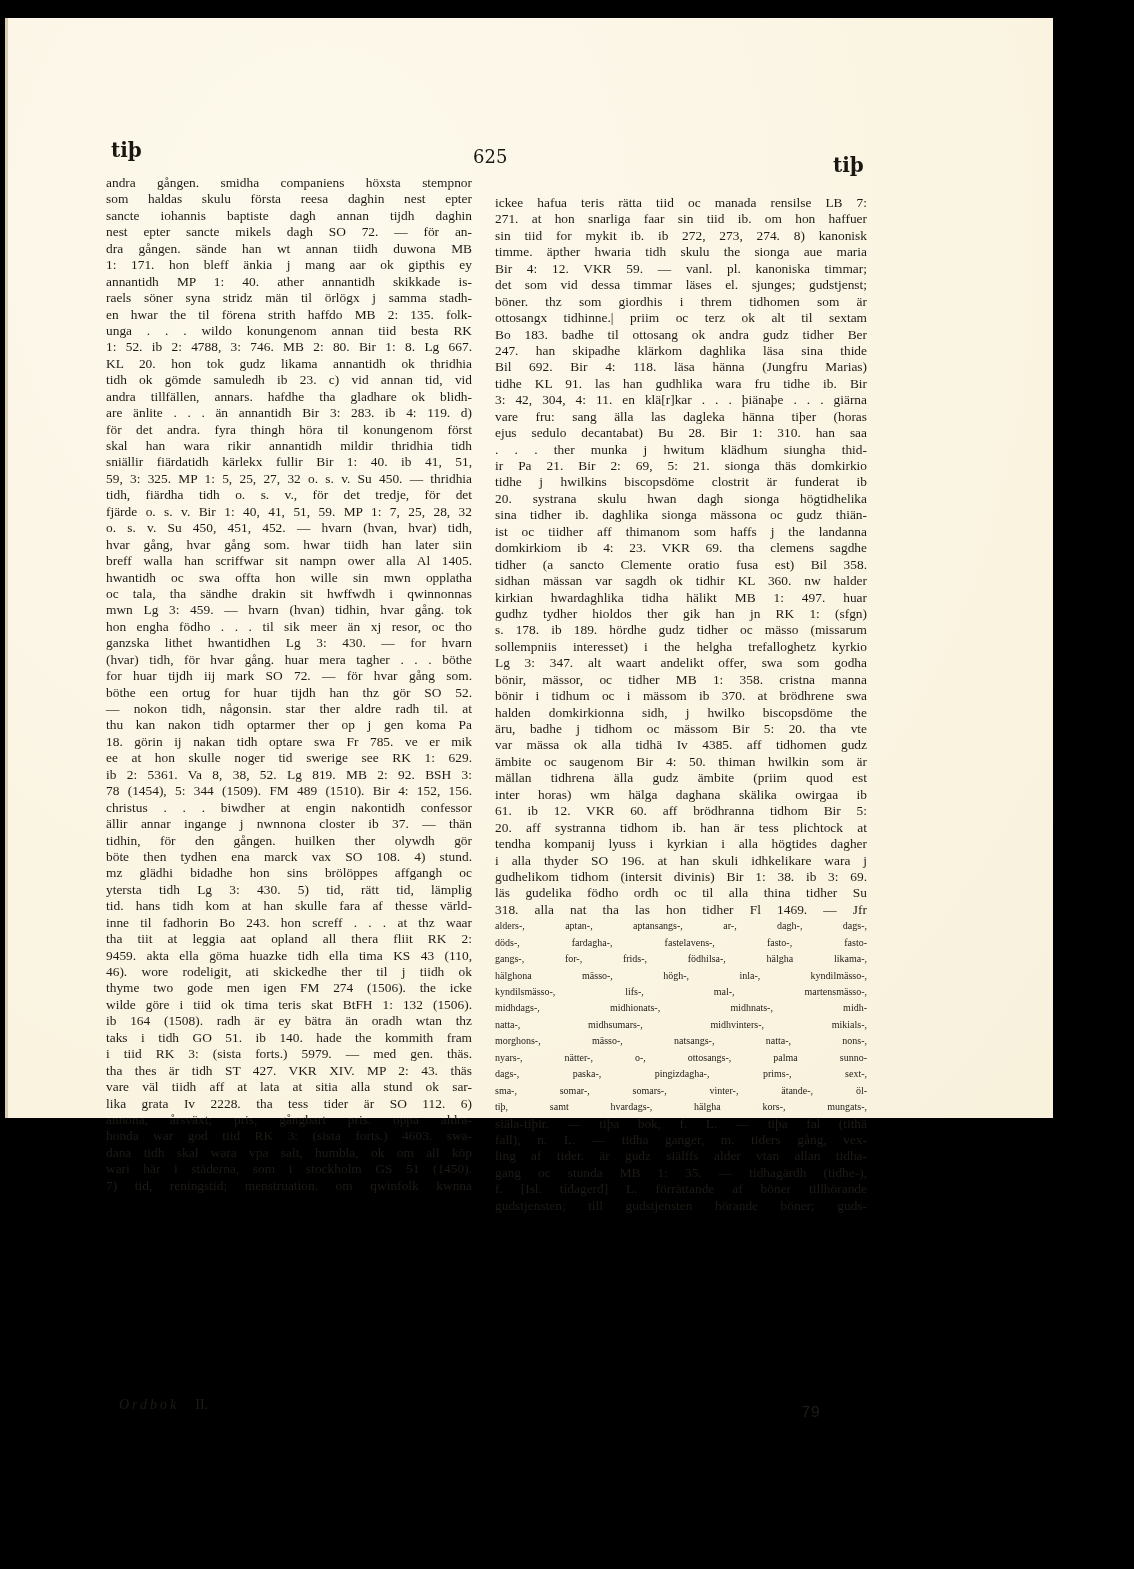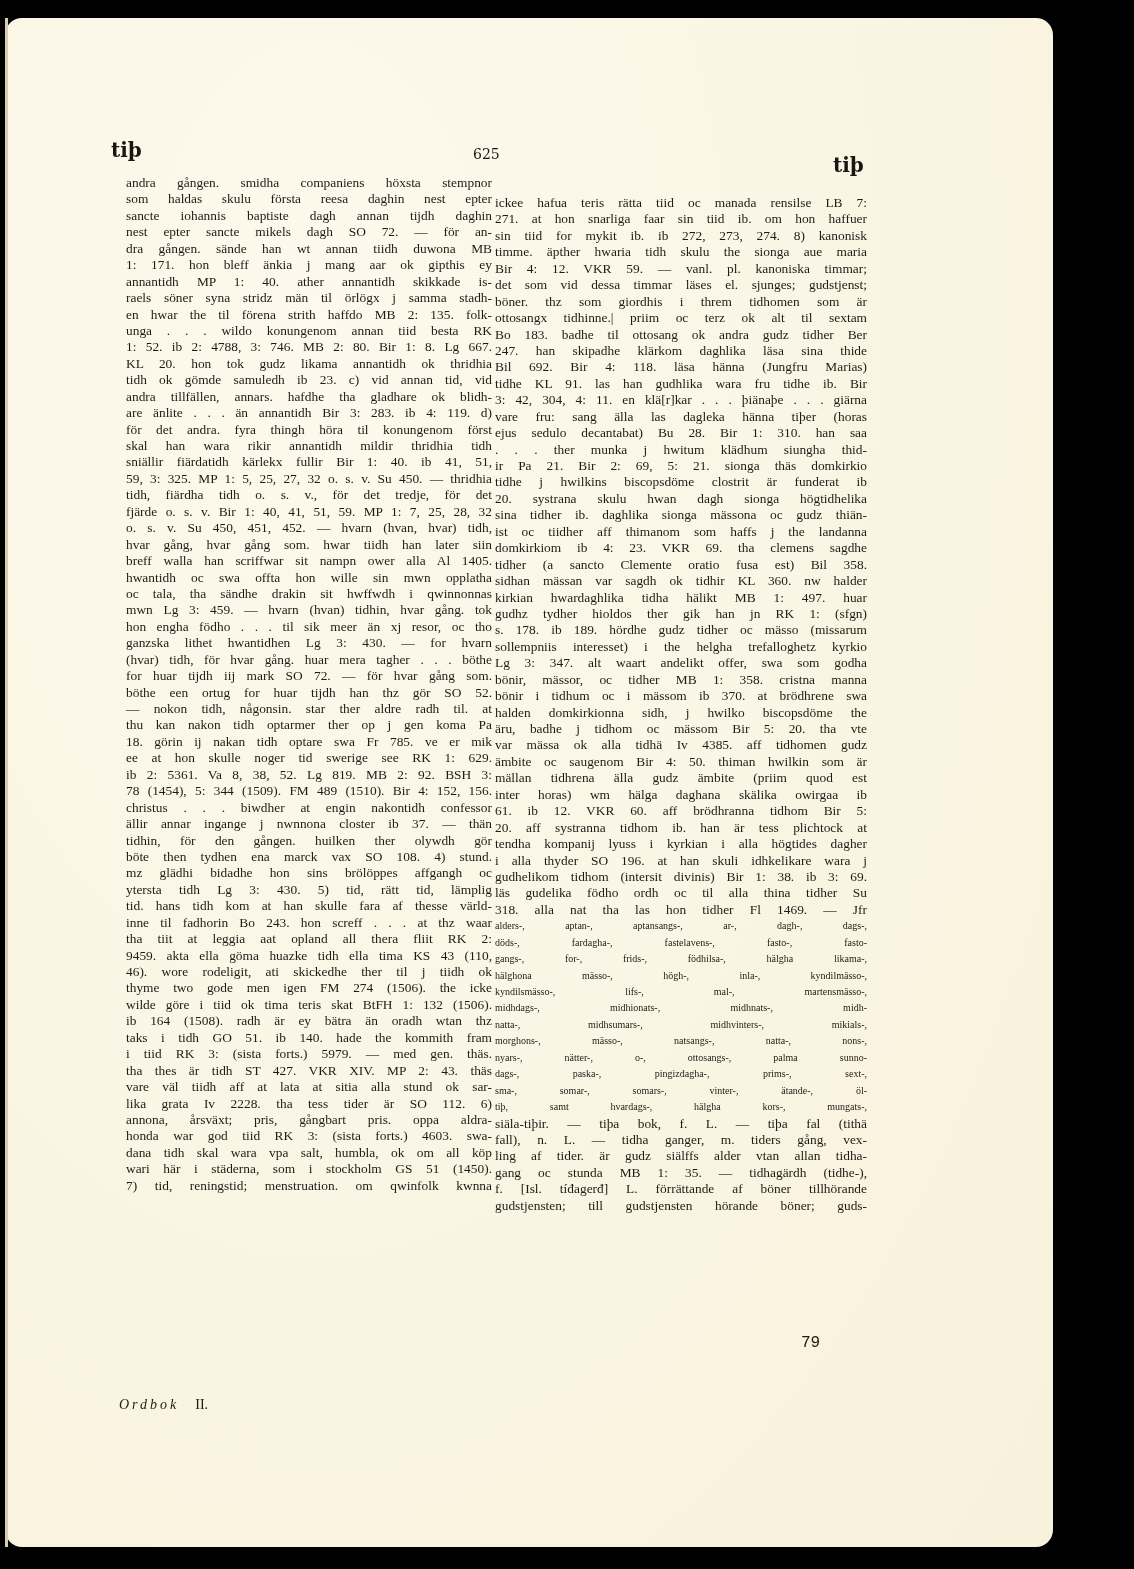--- a/index.html
+++ b/index.html
@@ -1,38 +1,37 @@
 <!DOCTYPE html>
 <html><head>
 <meta charset="utf-8">
 <style>
   html, body { margin:0; padding:0; }
   body { width:1134px; height:1569px; background:#000; position:relative; overflow:hidden; }
   .page {
-    position:absolute; left:5px; top:18px; width:1048px; height:1529px;
+    position:absolute; left:5px; top:18px; width:1048px; height:1100px;
     background:#fbf6e6;
     background-image: radial-gradient(ellipse at 30% 20%, #fdf9ec 0%, #f8f1dc 100%);
-    border-radius: 17px;
   }
   .page .edge-left { position:absolute; left:0; top:0; width:3px; height:100%; background:#d8cdb0; }
   .hdr { position:absolute; font-family:"DejaVu Serif", serif; color:#1a1712; }
   .hdr-left { left:106px; top:120px; font-size:20px; font-weight:bold; letter-spacing:0; }
-  .hdr-num { left:468px; top:128px; font-size:14px; }
+  .hdr-num { left:468px; top:128px; font-size:18px; }
   .hdr-right { left:828px; top:135px; font-size:20px; font-weight:bold; }
   .col {
     position:absolute; top:157px;
     font-family:"Liberation Serif", serif; font-size:13.4px; line-height:16.45px;
     color:#1e1b16; text-align:justify;
   }
-  .col-left { left:121px; width:366px; }
+  .col-left { left:101px; width:366px; }
   .col-right { left:490px; width:372px;margin-top:20px; }
   .ln { display:block; white-space:nowrap; text-align:justify; text-align-last:justify; height:16.45px; overflow:visible; }
   .footer-left { position:absolute; left:114px; top:1379px; font-family:"Liberation Serif", serif; font-style:italic; font-size:14px; letter-spacing:3px; color:#1e1b16; }
   .footer-left .vol { font-style:normal; letter-spacing:0; margin-left:16px; }
-  .footer-right { position:absolute; left:796px; top:1316px; font-family:Liberation Mono, monospace; font-size:16px; color:#1e1b16; }
+  .footer-right { position:absolute; left:796px; top:1386px; font-family:Liberation Mono, monospace; font-size:16px; color:#1e1b16; }
   .bold-block .ln { font-weight:normal; font-size:10px; }
 </style>
 </head>
 <body>
 
 <div class="page">
   <div class="edge-left"></div>
 
   <div class="hdr hdr-left">tiþ</div>
   <div class="hdr hdr-num">625</div>

